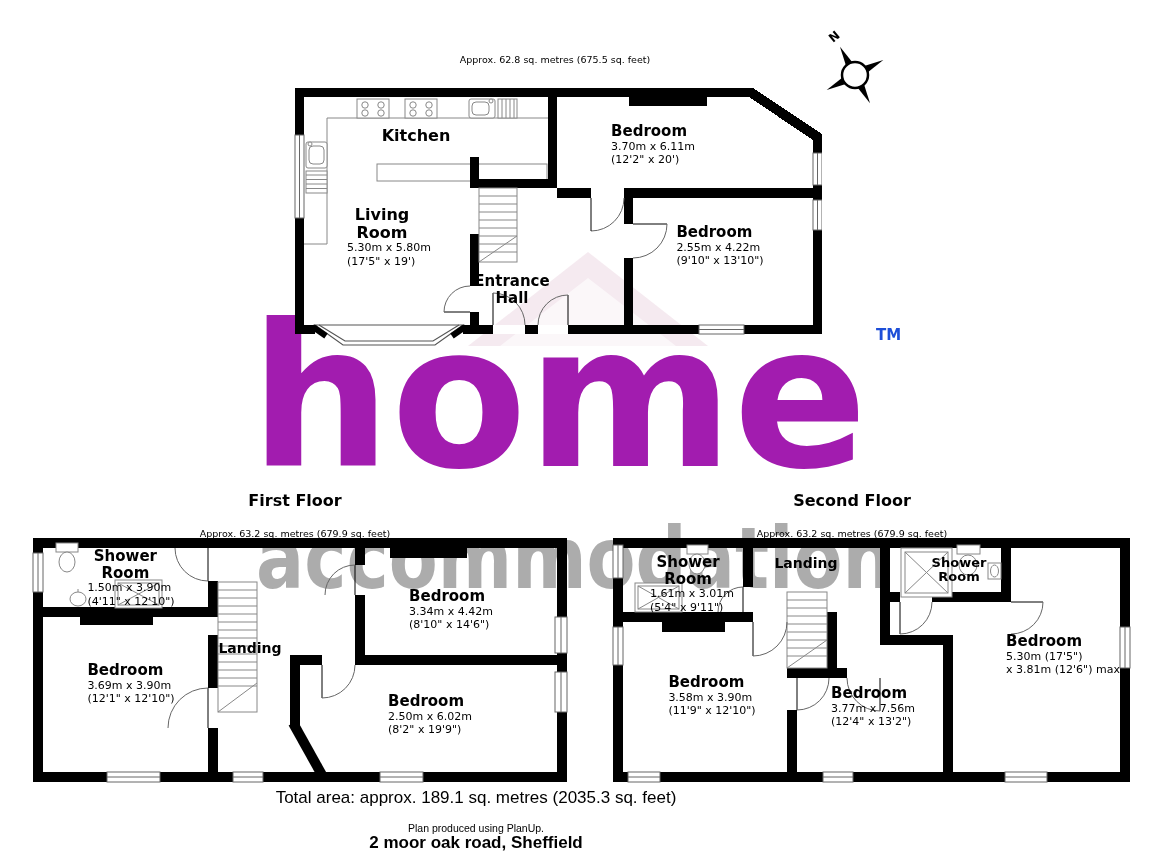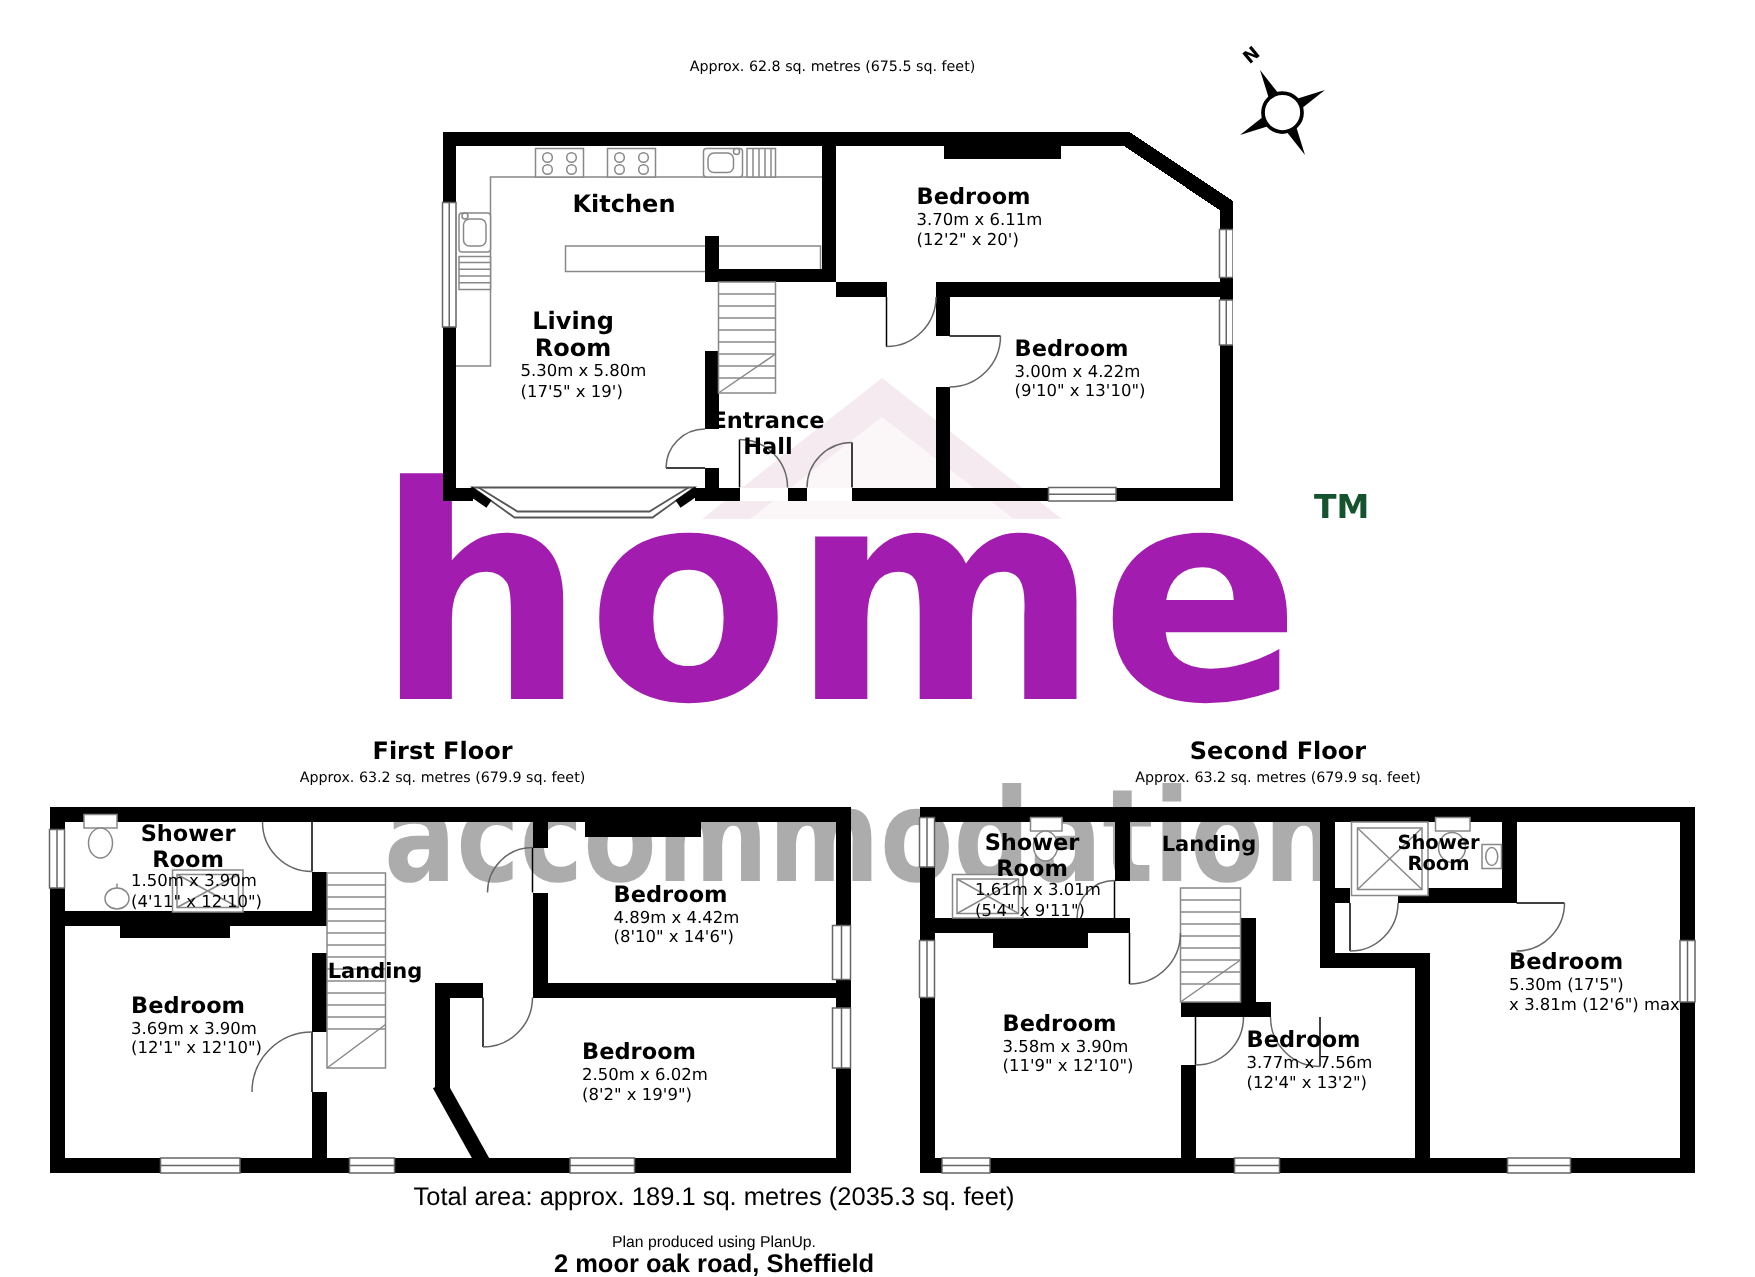--- a/index.html
+++ b/index.html
@@ -1,30 +1,30 @@
 <!DOCTYPE html>
 <html><head>
 <meta charset="utf-8">
 <style>
   html,body{margin:0;padding:0;background:#fff;}
   #canvas{position:relative;width:1170px;height:851px;background:#fff;overflow:hidden;
           font-family:"DejaVu Sans","Liberation Sans",sans-serif;color:#000;}
   
   .wm-home{position:absolute;left:250px;top:299px;font-size:198px;font-weight:bold;line-height:1;
            color:#a21caf;z-index:1;letter-spacing:0px;}
-  .wm-tm{position:absolute;left:876px;top:326px;font-size:22px;font-weight:bold;color:#14532d;z-index:1;}
+  .wm-tm{position:absolute;left:876px;top:326px;font-size:15px;font-weight:bold;color:#1d4ed8;z-index:1;}
   .wm-accom{position:absolute;left:256px;top:515px;font-size:86px;font-weight:bold;line-height:1;
             color:rgba(70,70,70,0.45);z-index:1;transform:scaleX(0.83);transform-origin:left top;}
   .wm-roof{position:absolute;z-index:1;}
   
   .plan{position:absolute;z-index:2;}
   
   .floor-title{position:absolute;width:320px;text-align:center;z-index:5;}
   .ft-main{font-size:16px;font-weight:bold;line-height:1.1;}
-  .ft-sub{font-size:9.5px;margin-top:3px;}
+  .ft-sub{font-size:9.5px;margin-top:18px;}
   
   .room-label{position:absolute;transform:translate(-50%,-50%);display:flex;flex-direction:column;
               align-items:flex-start;text-align:center;z-index:4;white-space:nowrap;}
   .rl-name{display:block;font-weight:bold;font-size:15px;line-height:1.1;white-space:normal;}
   .rl-name.lg{font-size:16px;}
   .rl-name.sm{font-size:13px;}
   .rl-name.w70{max-width:70px;margin-top:20px;}
   .rl-name.w76{max-width:76px;}
   .rl-name.w60{max-width:60px;}
   .rl-name.w92{max-width:92px;}
@@ -319,40 +319,40 @@
   <div class="room-label" style="left:512px;top:289px">
     <span class="rl-name w92">Entrance Hall</span>
   </div>
   <div class="room-label" style="left:653px;top:145px">
     <span class="rl-name">Bedroom</span>
     <span class="rl-dim">3.70m x 6.11m</span>
     <span class="rl-dim">(12'2" x 20')</span>
   </div>
   <div class="room-label" style="left:720px;top:246px">
     <span class="rl-name">Bedroom</span>
-    <span class="rl-dim">3.00m x 4.22m</span>
+    <span class="rl-dim">2.55m x 4.22m</span>
     <span class="rl-dim">(9'10" x 13'10")</span>
   </div>
 
   <div class="room-label" style="left:131px;top:578px">
     <span class="rl-name w76">Shower Room</span>
     <span class="rl-dim">1.50m x 3.90m</span>
     <span class="rl-dim">(4'11" x 12'10")</span>
   </div>
   <div class="room-label" style="left:250px;top:649px">
     <span class="rl-name" style="font-size:14px">Landing</span>
   </div>
   <div class="room-label" style="left:131px;top:684px">
     <span class="rl-name">Bedroom</span>
     <span class="rl-dim">3.69m x 3.90m</span>
     <span class="rl-dim">(12'1" x 12'10")</span>
   </div>
   <div class="room-label" style="left:451px;top:610px">
     <span class="rl-name">Bedroom</span>
-    <span class="rl-dim">4.89m x 4.42m</span>
+    <span class="rl-dim">3.34m x 4.42m</span>
     <span class="rl-dim">(8'10" x 14'6")</span>
   </div>
   <div class="room-label" style="left:430px;top:715px">
     <span class="rl-name">Bedroom</span>
     <span class="rl-dim">2.50m x 6.02m</span>
     <span class="rl-dim">(8'2" x 19'9")</span>
   </div>
 
   <div class="room-label" style="left:692px;top:584px">
     <span class="rl-name w76">Shower Room</span>

